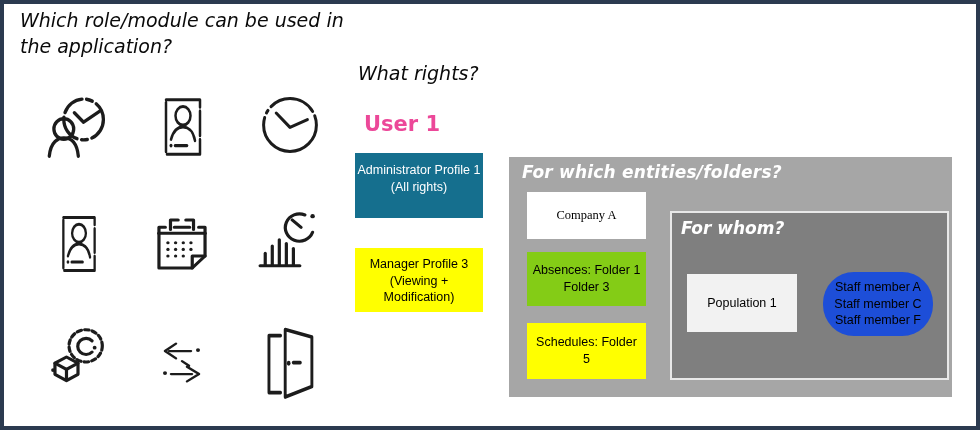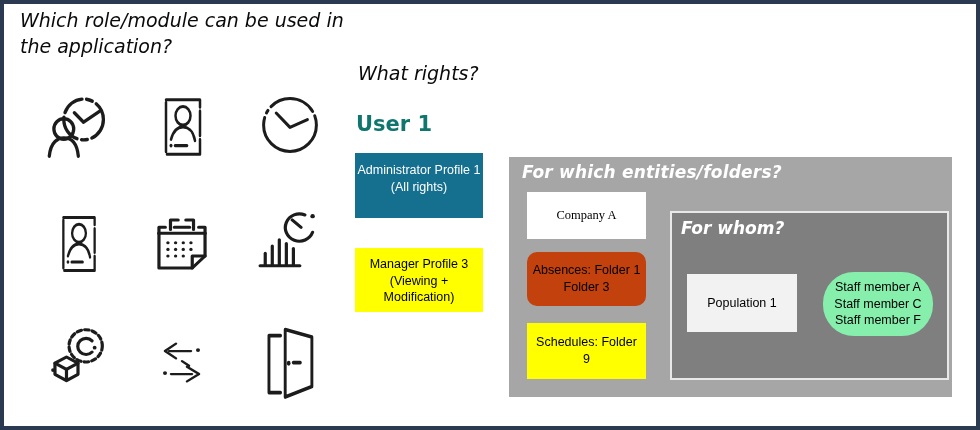--- a/index.html
+++ b/index.html
@@ -4,21 +4,21 @@
 <style>
   html,body{margin:0;padding:0;background:#ffffff;}
   .slide{position:relative;width:980px;height:430px;background:#ffffff;overflow:hidden;
          font-family:"Liberation Sans",sans-serif;}
   .frame{position:absolute;inset:0;border:4px solid #2B3A50;pointer-events:none;z-index:20;}
   .abs{position:absolute;}
 
   .title{left:20px;top:8px;width:400px;font:italic 19px/1.35 "DejaVu Sans",sans-serif;
          color:#0a0a0a;white-space:pre-line;}
   .what-rights{left:358px;top:62px;font:italic 19px "DejaVu Sans",sans-serif;color:#0a0a0a;}
-  .user-label{left:356px;top:112px;font:bold 21px "DejaVu Sans",sans-serif;color:#0f766e;}
+  .user-label{left:364px;top:112px;font:bold 21px "DejaVu Sans",sans-serif;color:#ec4899;}
 
   .pbox{left:355px;width:128px;box-sizing:border-box;text-align:center;
         font:12.5px/1.32 "Liberation Sans",sans-serif;padding:9px 2px 0 2px;}
   .p1{top:153px;height:65px;}
   .p2{top:248px;height:64px;padding-top:8px;}
   .p3{top:333px;height:64px;padding-top:11px;}
 
   .outer-panel{left:509px;top:157px;width:443px;height:240px;}
   .outer-heading{left:522px;top:162px;font:italic bold 17px "DejaVu Sans",sans-serif;
                  color:#ffffff;letter-spacing:.2px;}
@@ -58,35 +58,35 @@
   <div class="abs pbox p2" style="background-color: rgb(255, 255, 0); color: rgb(0, 0, 0);">
     <span>Manager Profile 3 (Viewing + Modification)</span>
   </div>
 
   <div class="abs outer-panel" style="background-color: rgb(166, 166, 166);"></div>
   <div class="abs outer-heading">For which entities/folders?</div>
 
   <div class="abs ebox company" style="background-color: rgb(255, 255, 255);">
     <span class="pre">Company A</span>
   </div>
-  <div class="abs ebox absences" style="background-color: #c2410c; border-radius: 10px;">
+  <div class="abs ebox absences" style="background-color: #84cc16;">
     <span class="pre">Absences: Folder 1
 Folder 3</span>
   </div>
   <div class="abs ebox schedules" style="background-color: rgb(255, 255, 0);">
-    <span class="pre">Schedules: Folder 9</span>
+    <span class="pre">Schedules: Folder 5</span>
   </div>
 
   <div class="abs inner-panel" style="background-color: rgb(127, 127, 127);"></div>
   <div class="abs inner-heading">For whom?</div>
 
   <div class="abs ebox population" style="background-color: rgb(242, 242, 242);">
     <span>Population 1</span>
   </div>
-  <div class="abs ebox staff" style="background-color: #86efac; border-radius: 31px;">
+  <div class="abs ebox staff" style="background-color: #1d4ed8; border-radius: 31px;">
     <span>Staff member A</span>
     <span>Staff member C</span>
     <span>Staff member F</span>
   </div>
 
   <div class="icon" style="left:44px;top:95px;width:66px;height:68px">
     <svg viewBox="0 0 100 100" preserveAspectRatio="none">
       <circle class="ic" cx="60" cy="36" r="30" stroke-dasharray="34 7 9 7 40 7"></circle>
       <path class="ic" d="M46 26 L60 40 L84 24"></path>
       <circle class="ic" cx="30" cy="50" r="15"></circle>

